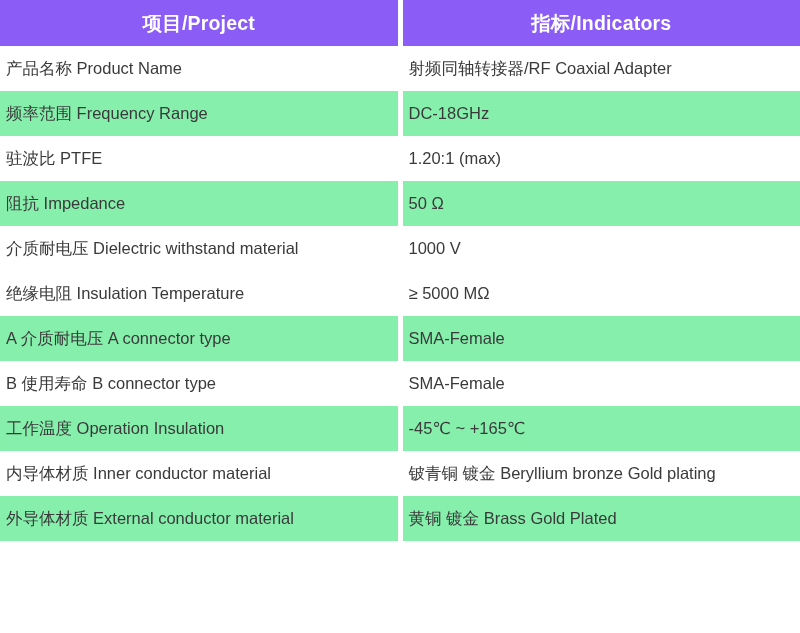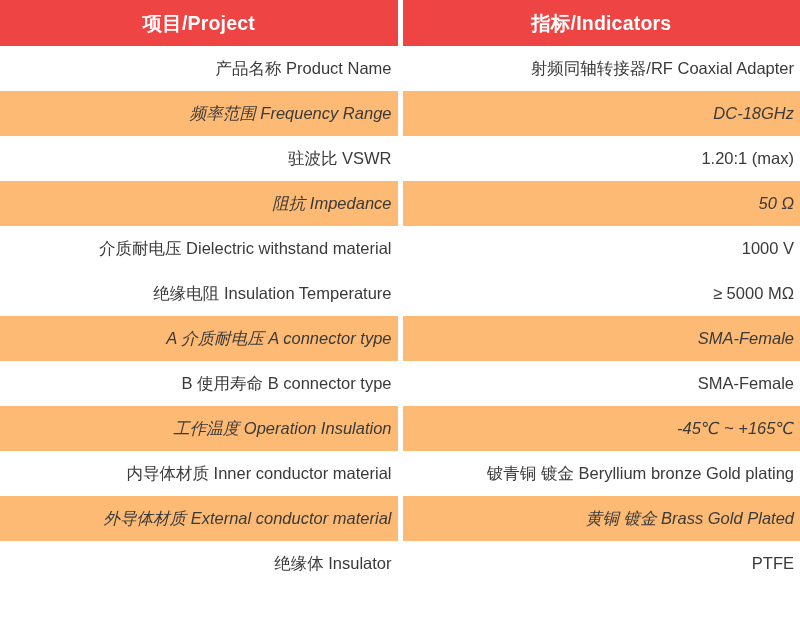--- a/index.html
+++ b/index.html
@@ -17,49 +17,48 @@
   .spec-table {
     width: 800px;
     border-collapse: collapse;
     table-layout: fixed;
   }
   .spec-table col.col-project { width: 400px; }
   .spec-table col.col-indicator { width: 400px; }
 
   .spec-table thead th {
     height: 46px;
-    background: #ef4444;
+    background: #8b5cf6;
     color: #ffffff;
     font-size: 19.5px;
     font-weight: bold;
     text-align: center;
     vertical-align: middle;
     padding: 0;
     letter-spacing: 0.2px;
   }
   .spec-table thead th.th-project {
     border-right: 5px solid #ffffff;
   }
 
   .spec-table tbody td {
     height: 45px;
     padding: 0 6px;
-    text-align: right;
+    text-align: left;
     vertical-align: middle;
     font-size: 16.5px;
     color: #3a3a3a;
     white-space: nowrap;
     overflow: hidden;
   }
   .spec-table tbody tr.row-odd td {
     background: #ffffff;
   }
   .spec-table tbody tr.row-even td {
-    background: #fdba74;
-    font-style: italic;
+    background: #86efac;
   }
   .spec-table tbody td.cell-project {
     border-right: 5px solid #ffffff;
   }
 </style>
 </head>
 <body>
 
 <table class="spec-table">
   <colgroup>
@@ -75,21 +74,21 @@
   <tbody id="table-body">
       <tr class="row-odd">
         <td class="cell-project">产品名称 Product Name</td>
         <td class="cell-indicator">射频同轴转接器/RF Coaxial Adapter</td>
       </tr>
       <tr class="row-even">
         <td class="cell-project">频率范围 Frequency Range</td>
         <td class="cell-indicator">DC-18GHz</td>
       </tr>
       <tr class="row-odd">
-        <td class="cell-project">驻波比 VSWR</td>
+        <td class="cell-project">驻波比 PTFE</td>
         <td class="cell-indicator">1.20:1 (max)</td>
       </tr>
       <tr class="row-even">
         <td class="cell-project">阻抗 Impedance</td>
         <td class="cell-indicator">50 Ω</td>
       </tr>
       <tr class="row-odd">
         <td class="cell-project">介质耐电压 Dielectric withstand material</td>
         <td class="cell-indicator">1000 V</td>
       </tr>
@@ -110,18 +109,14 @@
         <td class="cell-indicator">-45℃ ~ +165℃</td>
       </tr>
       <tr class="row-odd">
         <td class="cell-project">内导体材质 Inner conductor material</td>
         <td class="cell-indicator">铍青铜 镀金 Beryllium bronze Gold plating</td>
       </tr>
       <tr class="row-even">
         <td class="cell-project">外导体材质 External conductor material</td>
         <td class="cell-indicator">黄铜 镀金 Brass Gold Plated</td>
       </tr>
-      <tr class="row-odd">
-        <td class="cell-project">绝缘体 Insulator</td>
-        <td class="cell-indicator">PTFE</td>
-      </tr>
     </tbody>
 </table>
 
 </body></html>

